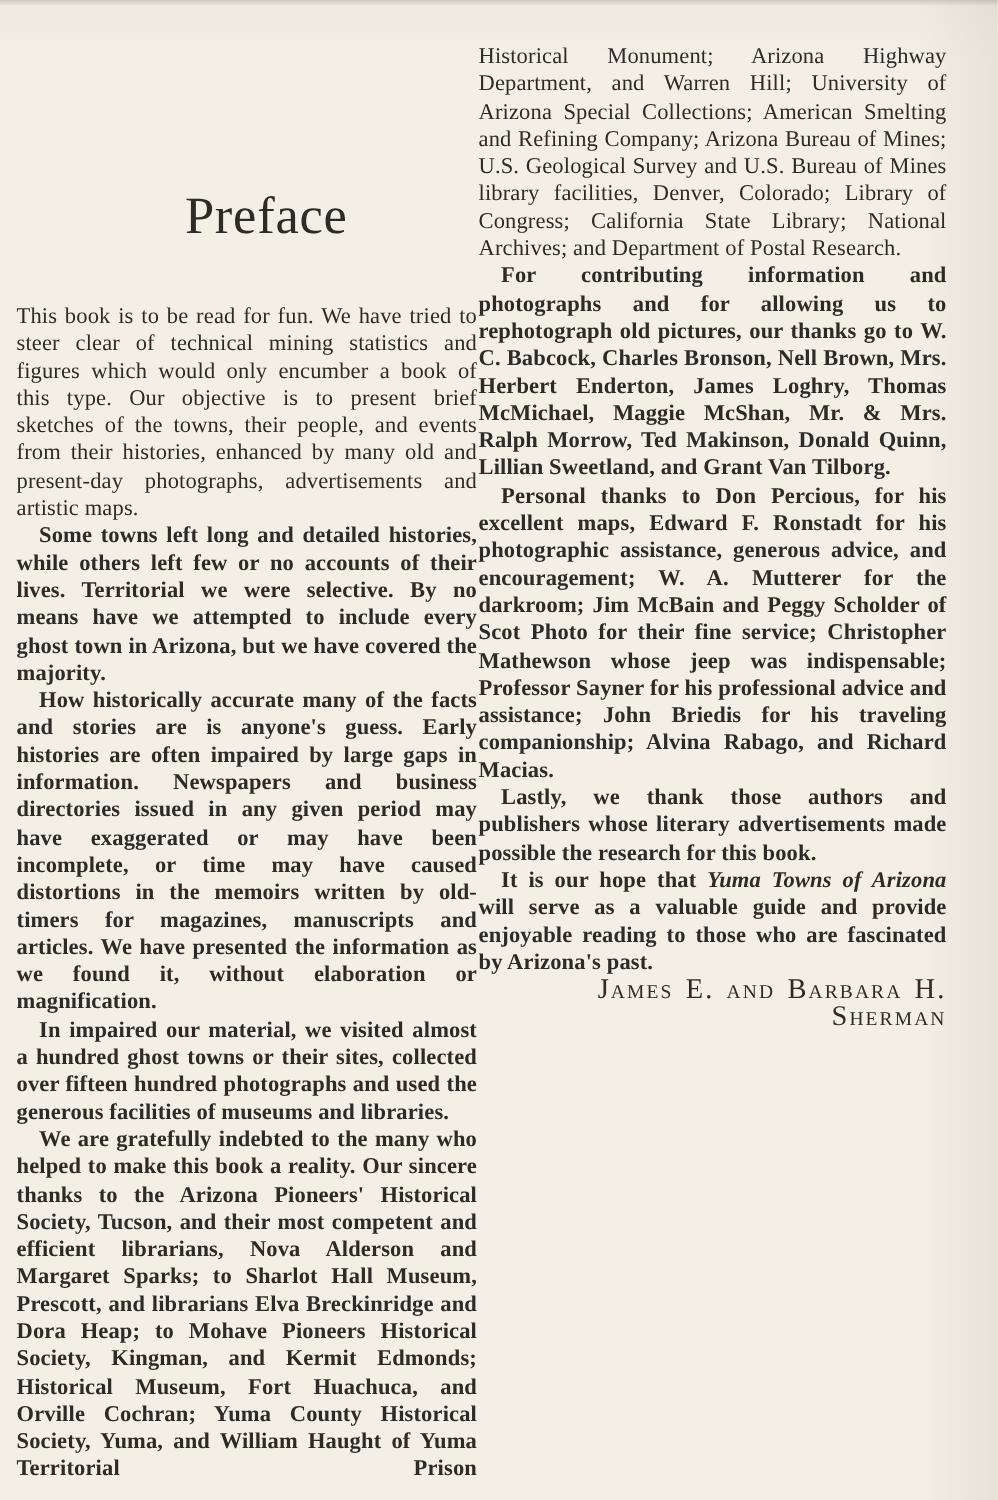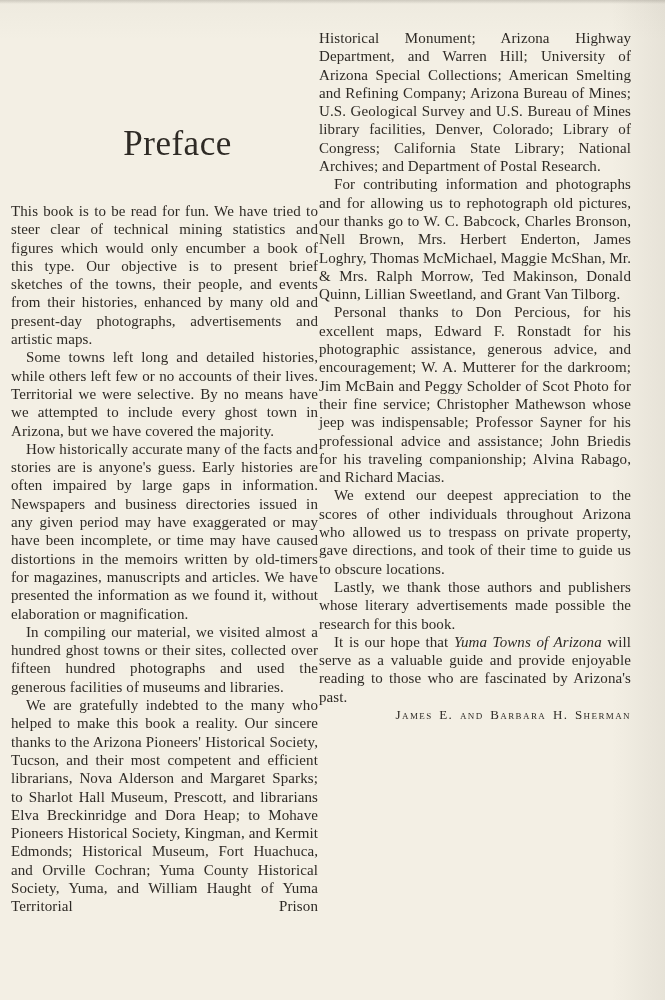--- a/index.html
+++ b/index.html
@@ -27,21 +27,21 @@
       var(--paper);
   }
   .col {
     position: absolute;
     font-size: 15px;
     line-height: 18.3px;
     text-align: justify;
     letter-spacing: 0.1px;
   }
   .col p { margin: 0; padding: 0; }
-  .col p.indent { text-indent: 15px; }
+  .col p.indent { text-indent: 15px; font-weight: bold; }
   .col p.continues { text-align-last: justify; }
   .col-left {
     left: 11px;
     top: 202px;
     width: 307px;
   }
   .col-right {
     left: 319px;
     top: 29px;
     width: 312px;
@@ -57,44 +57,43 @@
     line-height: 36px;
     margin: 12px;
     letter-spacing: 0.5px;
   }
   .book-title-italic { font-style: italic; }
   .signature {
     margin-top: 13px;
     text-align: right;
     padding-right: 10px;
     font-variant: small-caps;
-    font-size: 13px;
+    font-size: 19px;
     letter-spacing: 1.4px;
     word-spacing: 2px;
     text-align-last: right;
   }
 </style>
 </head>
 <body>
 
 <div class="page">
 
   <h1 class="page-title">Preface</h1>
 
   <div class="col col-left">
     <p>This book is to be read for fun. We have tried to steer clear of technical mining statistics and figures which would only encumber a book of this type. Our objective is to present brief sketches of the towns, their people, and events from their histories, enhanced by many old and present-day photographs, advertisements and artistic maps.</p>
     <p class="indent">Some towns left long and detailed histories, while others left few or no accounts of their lives. Territorial we were selective. By no means have we attempted to include every ghost town in Arizona, but we have covered the majority.</p>
     <p class="indent">How historically accurate many of the facts and stories are is anyone's guess. Early histories are often impaired by large gaps in information. Newspapers and business directories issued in any given period may have exaggerated or may have been incomplete, or time may have caused distortions in the memoirs written by old-timers for magazines, manuscripts and articles. We have presented the information as we found it, without elaboration or magnification.</p>
-    <p class="indent">In compiling our material, we visited almost a hundred ghost towns or their sites, collected over fifteen hundred photographs and used the generous facilities of museums and libraries.</p>
+    <p class="indent">In impaired our material, we visited almost a hundred ghost towns or their sites, collected over fifteen hundred photographs and used the generous facilities of museums and libraries.</p>
     <p class="indent continues">We are gratefully indebted to the many who helped to make this book a reality. Our sincere thanks to the Arizona Pioneers' Historical Society, Tucson, and their most competent and efficient librarians, Nova Alderson and Margaret Sparks; to Sharlot Hall Museum, Prescott, and librarians Elva Breckinridge and Dora Heap; to Mohave Pioneers Historical Society, Kingman, and Kermit Edmonds; Historical Museum, Fort Huachuca, and Orville Cochran; Yuma County Historical Society, Yuma, and William Haught of Yuma Territorial Prison</p>
   </div>
 
   <div class="col col-right">
     <p>Historical Monument; Arizona Highway Department, and Warren Hill; University of Arizona Special Collections; American Smelting and Refining Company; Arizona Bureau of Mines; U.S. Geological Survey and U.S. Bureau of Mines library facilities, Denver, Colorado; Library of Congress; California State Library; National Archives; and Department of Postal Research.</p>
     <p class="indent">For contributing information and photographs and for allowing us to rephotograph old pictures, our thanks go to W. C. Babcock, Charles Bronson, Nell Brown, Mrs. Herbert Enderton, James Loghry, Thomas McMichael, Maggie McShan, Mr. &amp; Mrs. Ralph Morrow, Ted Makinson, Donald Quinn, Lillian Sweetland, and Grant Van Tilborg.</p>
     <p class="indent">Personal thanks to Don Percious, for his excellent maps, Edward F. Ronstadt for his photographic assistance, generous advice, and encouragement; W. A. Mutterer for the darkroom; Jim McBain and Peggy Scholder of Scot Photo for their fine service; Christopher Mathewson whose jeep was indispensable; Professor Sayner for his professional advice and assistance; John Briedis for his traveling companionship; Alvina Rabago, and Richard Macias.</p>
-    <p class="indent">We extend our deepest appreciation to the scores of other individuals throughout Arizona who allowed us to trespass on private property, gave directions, and took of their time to guide us to obscure locations.</p>
     <p class="indent">Lastly, we thank those authors and publishers whose literary advertisements made possible the research for this book.</p>
     <p class="indent"><span>It is our hope that </span><span class="book-title-italic">Yuma Towns of Arizona</span><span> will serve as a valuable guide and provide enjoyable reading to those who are fascinated by Arizona's past.</span></p>
     <p class="signature">James E. and Barbara H. Sherman</p>
   </div>
 
 </div>
 
 </body></html>

